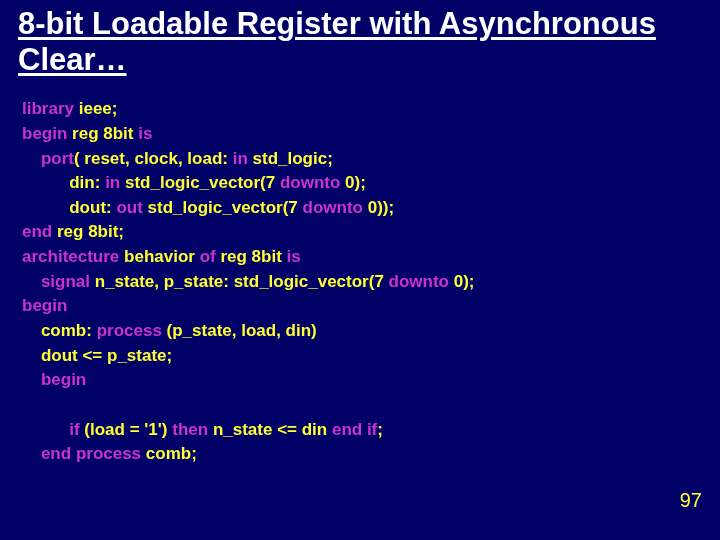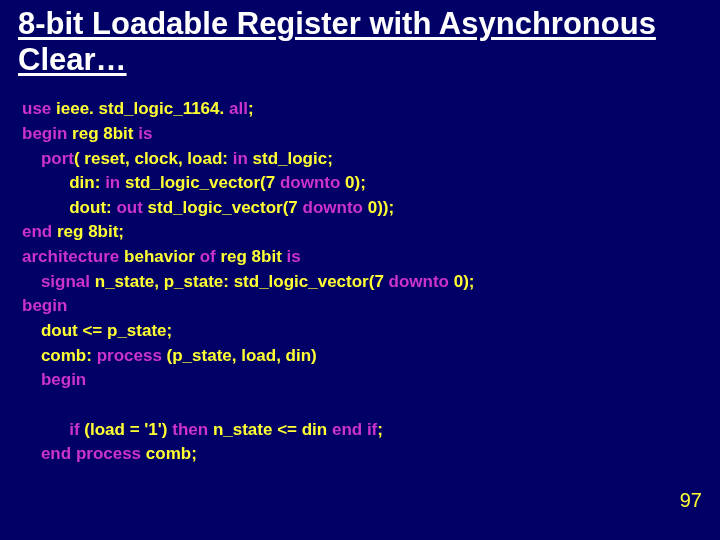--- a/index.html
+++ b/index.html
@@ -37,42 +37,42 @@
     font-size: 20px;
   }
 </style>
 </head>
 <body>
 
 <h1 class="title">8-bit Loadable Register with Asynchronous Clear…</h1>
 
 <div class="code-area">
 
+  <div class="code-line"><span class="kw">library</span><span> ieee;</span></div>
 
-  <div class="code-line"><span class="kw">use</span><span> ieee. std_logic_1164. </span><span class="kw">all</span><span>;</span></div>
 
   <div class="code-line"><span class="kw">begin</span><span> reg 8bit </span><span class="kw">is</span></div>
 
   <div class="code-line"><span>    </span><span class="kw">port</span><span>( reset, clock, load: </span><span class="kw">in</span><span> std_logic;</span></div>
 
   <div class="code-line"><span>          </span><span>din: </span><span class="kw">in</span><span> std_logic_vector(7 </span><span class="kw">downto</span><span> 0);</span></div>
 
   <div class="code-line"><span>          </span><span>dout: </span><span class="kw">out</span><span> std_logic_vector(7 </span><span class="kw">downto</span><span> 0));</span></div>
 
   <div class="code-line"><span class="kw">end</span><span> reg 8bit;</span></div>
 
   <div class="code-line"><span class="kw">architecture</span><span> behavior </span><span class="kw">of</span><span> reg 8bit </span><span class="kw">is</span></div>
 
   <div class="code-line"><span>    </span><span class="kw">signal</span><span> n_state, p_state: std_logic_vector(7 </span><span class="kw">downto</span><span> 0);</span></div>
 
   <div class="code-line"><span class="kw">begin</span></div>
 
+  <div class="code-line"><span>    </span><span>comb: </span><span class="kw">process</span><span> (p_state, load, din)</span></div>
+
   <div class="code-line"><span>    </span><span>dout &lt;= p_state;</span></div>
-
-  <div class="code-line"><span>    </span><span>comb: </span><span class="kw">process</span><span> (p_state, load, din)</span></div>
 
   <div class="code-line"><span>    </span><span class="kw">begin</span></div>
 
   <div class="code-line"><span>          </span></div>
 
   <div class="code-line"><span>          </span><span class="kw">if</span><span> (load = '1') </span><span class="kw">then</span><span> n_state &lt;= din </span><span class="kw">end</span><span> </span><span class="kw">if</span><span>;</span></div>
 
   <div class="code-line"><span>    </span><span class="kw">end</span><span> </span><span class="kw">process</span><span> comb;</span></div>
 
 </div>

